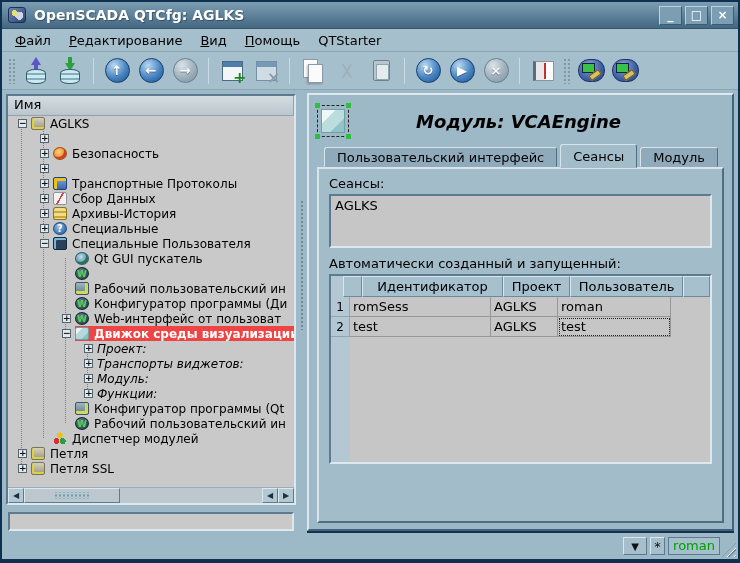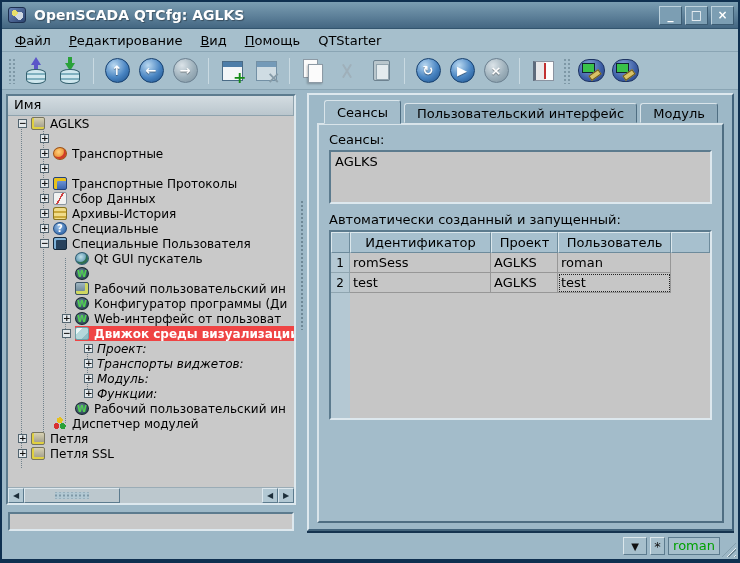--- a/index.html
+++ b/index.html
@@ -157,21 +157,21 @@
 
   .tab-content { flex:1; border:2px solid; border-color:#d9e4ea #4f6e82 #4f6e82 #d9e4ea;
                  background:#a3bcca; padding:7px 10px 10px 10px; display:flex; flex-direction:column; min-height:0; }
   .flabel { font-size:13px; color:#000; margin-bottom:3px; }
   .listbox { height:54px; flex:0 0 54px; background:#c6c6c6; border:2px solid;
              border-color:#5c7b8e #dde8ee #dde8ee #5c7b8e; font-size:13px; padding:1px 4px; margin-bottom:8px; }
   .list-item { height:17px; line-height:17px; }
 
   .dtable { height:190px; flex:0 0 190px; border:2px solid; border-color:#5c7b8e #dde8ee #dde8ee #5c7b8e;
             background:linear-gradient(90deg,#b4c8d3 0 19px,#c6c6c6 19px); display:flex; flex-direction:column; overflow:hidden; }
-  .thead { display:flex; height:21px; flex:0 0 21px; }
+  .thead { display:flex; height:21px; flex:0 0 21px;padding-left:12px; }
   .th { background:#a7c0ce; border:1px solid; border-color:#dbe7ec #6d8b9c #6d8b9c #dbe7ec;
         font-size:13px; color:#000; display:flex; align-items:center; justify-content:center; white-space:nowrap; overflow:hidden; }
   .th.c0 { width:19px; flex:0 0 19px; }
   .th.c1 { width:141px; flex:0 0 141px; }
   .th.c2 { width:67px; flex:0 0 67px; }
   .th.c3 { width:113px; flex:0 0 113px; }
   .th.cf { flex:1; }
   .dtr { display:flex; height:20px; flex:0 0 20px; }
   .tr-num { width:19px; flex:0 0 19px; background:#b4c8d3; border-right:1px solid #8fa5b0;
             border-bottom:1px solid #8fa5b0; font-size:12px; display:flex; align-items:center; justify-content:center; }
@@ -303,21 +303,21 @@
                 <span class="tlabel">AGLKS</span>
               </span>
             </div>
             <div class="trow" style="padding-left: 32px;">
               <span class="exp">+</span>
             </div>
             <div class="trow" style="padding-left: 32px;">
               <span class="exp">+</span>
               <span class="hl">
                 <span class="ticon i-sec"></span>
-                <span class="tlabel">Транспортные</span>
+                <span class="tlabel">Безопасность</span>
               </span>
             </div>
             <div class="trow" style="padding-left: 32px;">
               <span class="exp">+</span>
             </div>
             <div class="trow" style="padding-left: 32px;">
               <span class="exp">+</span>
               <span class="hl">
                 <span class="ticon i-folder"></span>
                 <span class="tlabel">Транспортные Протоколы</span>
@@ -407,20 +407,27 @@
             <div class="trow italic" style="padding-left: 76px;">
               <span class="exp">+</span>
               <span class="hl">
                 <span class="tlabel">Модуль:</span>
               </span>
             </div>
             <div class="trow italic" style="padding-left: 76px;">
               <span class="exp">+</span>
               <span class="hl">
                 <span class="tlabel">Функции:</span>
+              </span>
+            </div>
+            <div class="trow" style="padding-left: 54px;">
+              <span class="exp-space"></span>
+              <span class="hl">
+                <span class="ticon i-tools"></span>
+                <span class="tlabel">Конфигуратор программы (Qt</span>
               </span>
             </div>
             <div class="trow" style="padding-left: 54px;">
               <span class="exp-space"></span>
               <span class="hl">
                 <span class="ticon i-web">W</span>
                 <span class="tlabel">Рабочий пользовательский ин</span>
               </span>
             </div>
             <div class="trow" style="padding-left: 32px;">
@@ -452,23 +459,33 @@
           <span class="sc-btn">◀</span>
           <span class="sc-btn">▶</span>
         </div>
       </div>
       <div class="left-field"></div>
     </div>
 
     <div class="splitter"></div>
 
     <div class="right">
+      <div class="panel-head">
+        <div class="module-icon">
+          <span class="corner tl"></span>
+            <span class="corner tr"></span>
+          <span class="corner bl"></span>
+            <span class="corner br"></span>
+          <span class="cube"></span>
+        </div>
+        <div class="panel-title">Модуль: VCAEngine</div>
+      </div>
       <div class="tabs" id="tabs">
+          <span class="tab">Пользовательский интерфейс</span>
           <span class="tab active">Сеансы</span>
-          <span class="tab">Пользовательский интерфейс</span>
           <span class="tab">Модуль</span>
         </div>
       <div class="tab-content">
         <div class="flabel">Сеансы:</div>
         <div class="listbox">
           <div class="list-item">AGLKS</div>
         </div>
         <div class="flabel">Автоматически созданный и запущенный:</div>
         <div class="dtable" id="dtable">
             <div class="thead">

